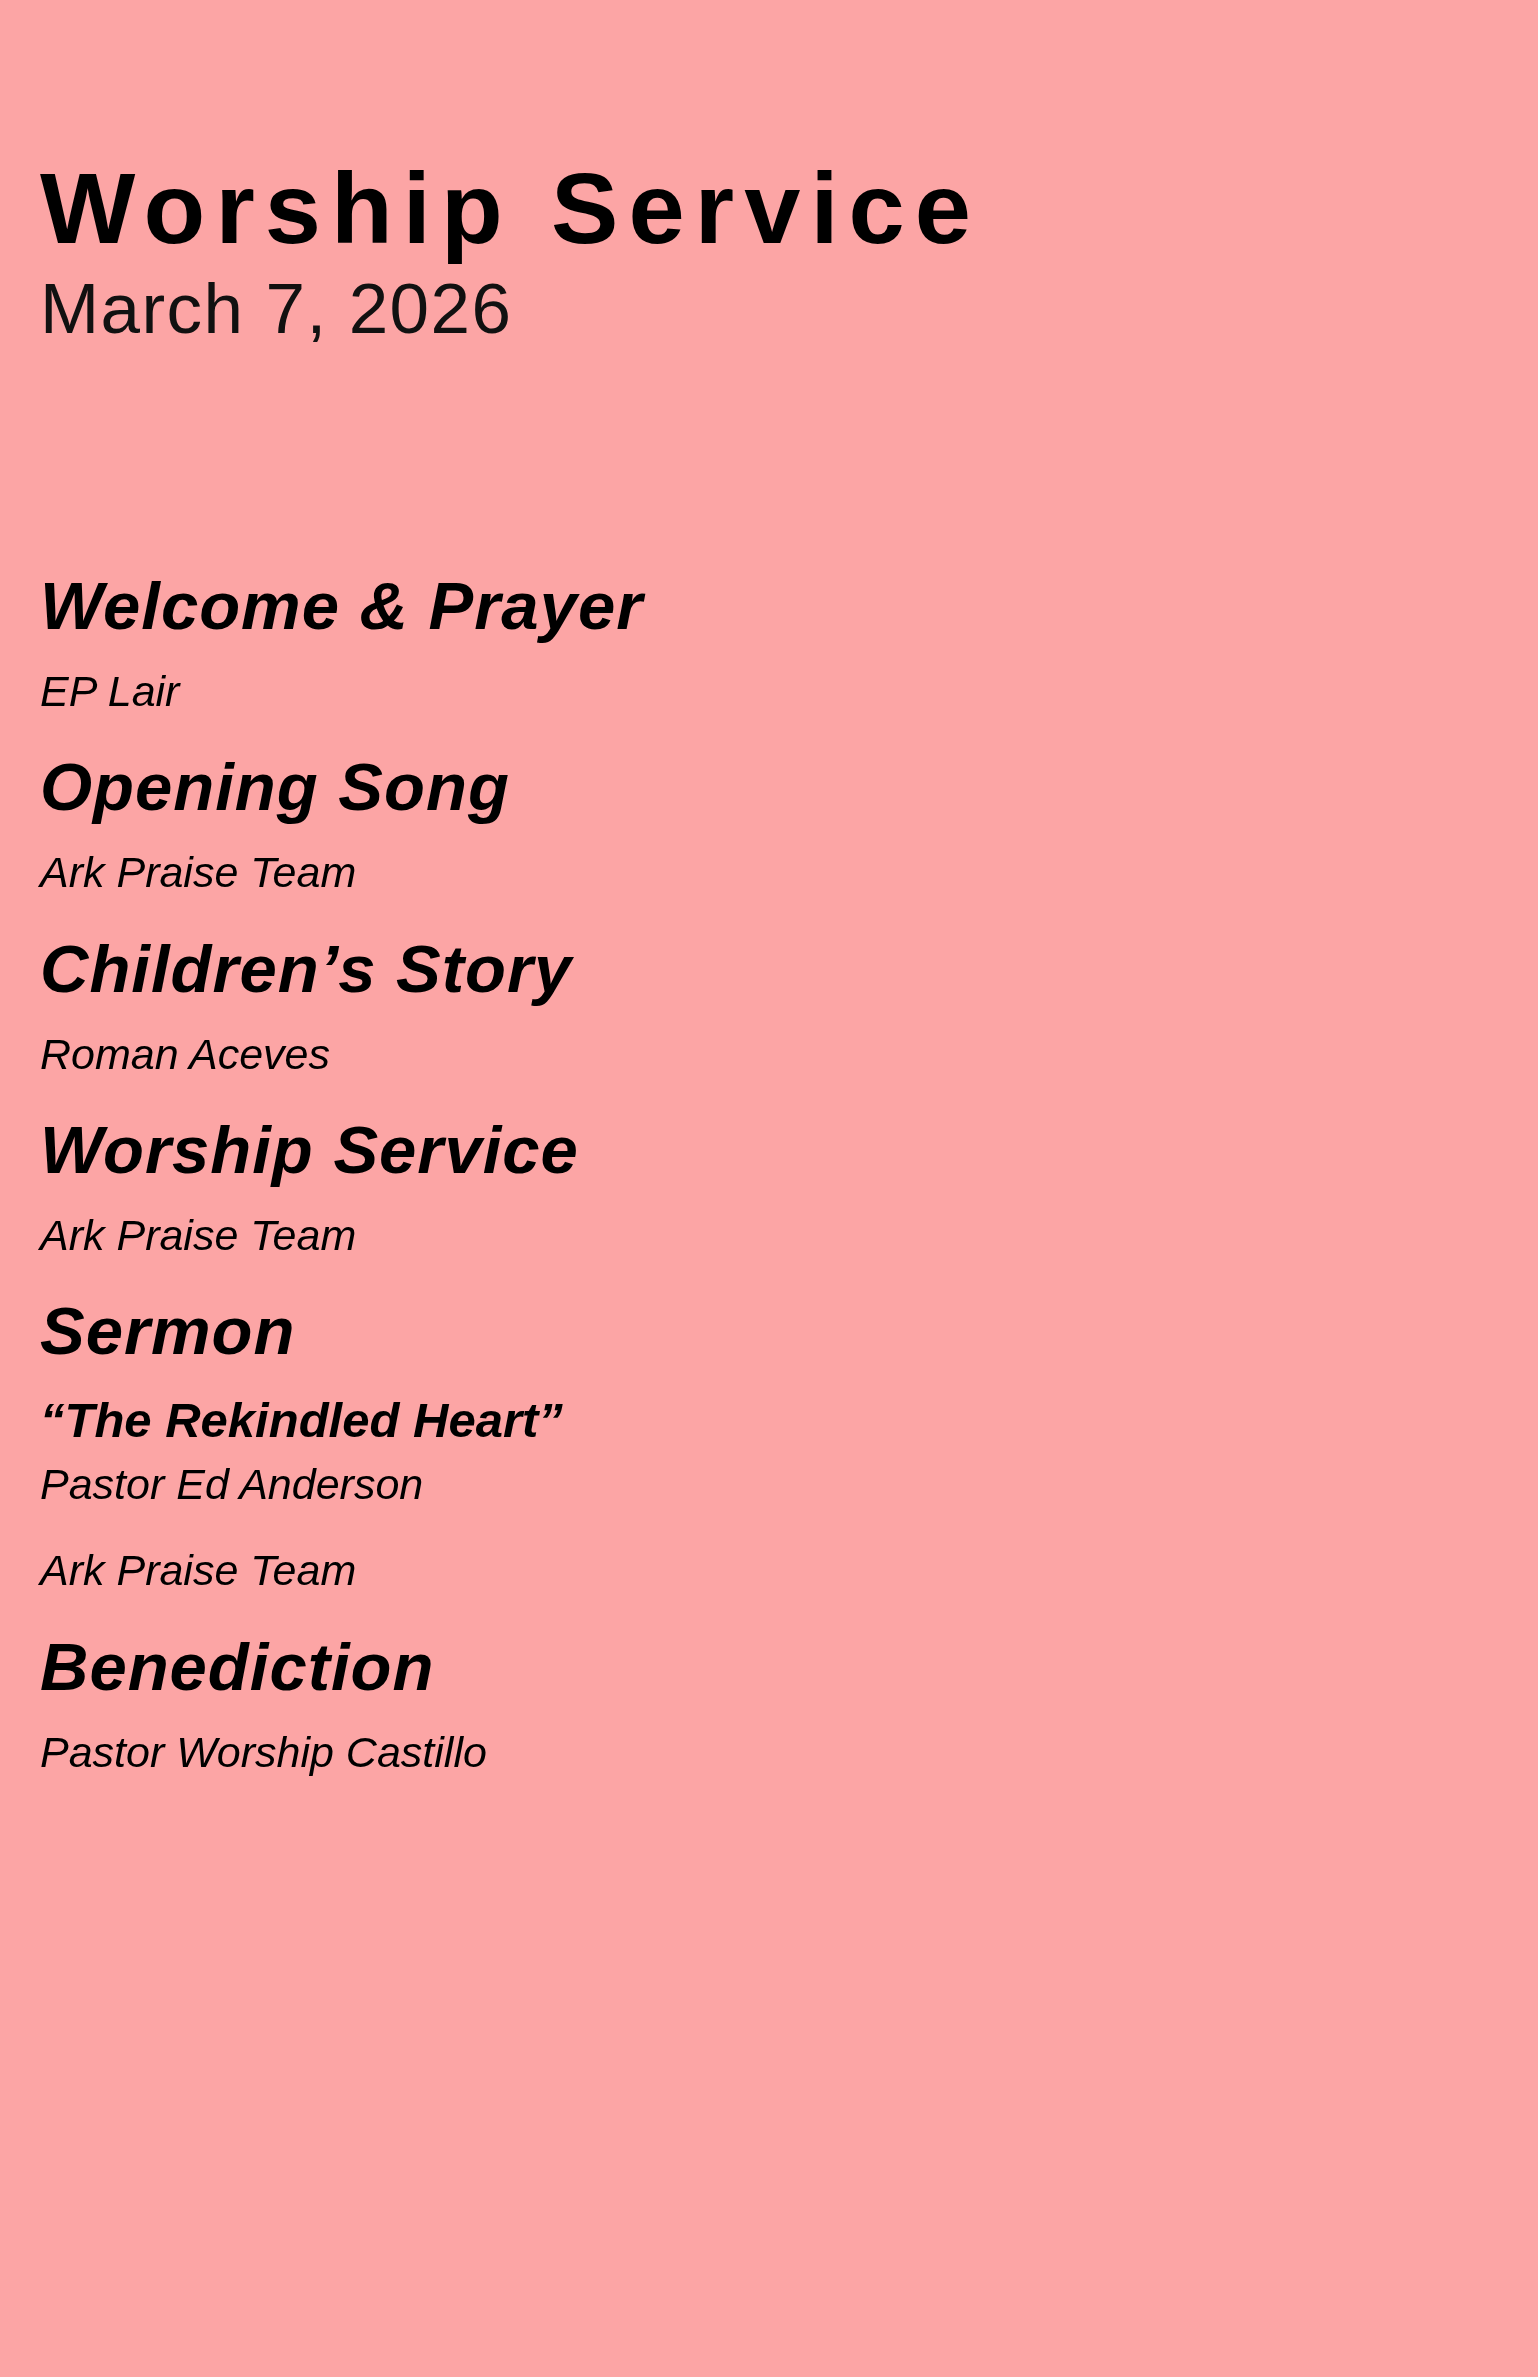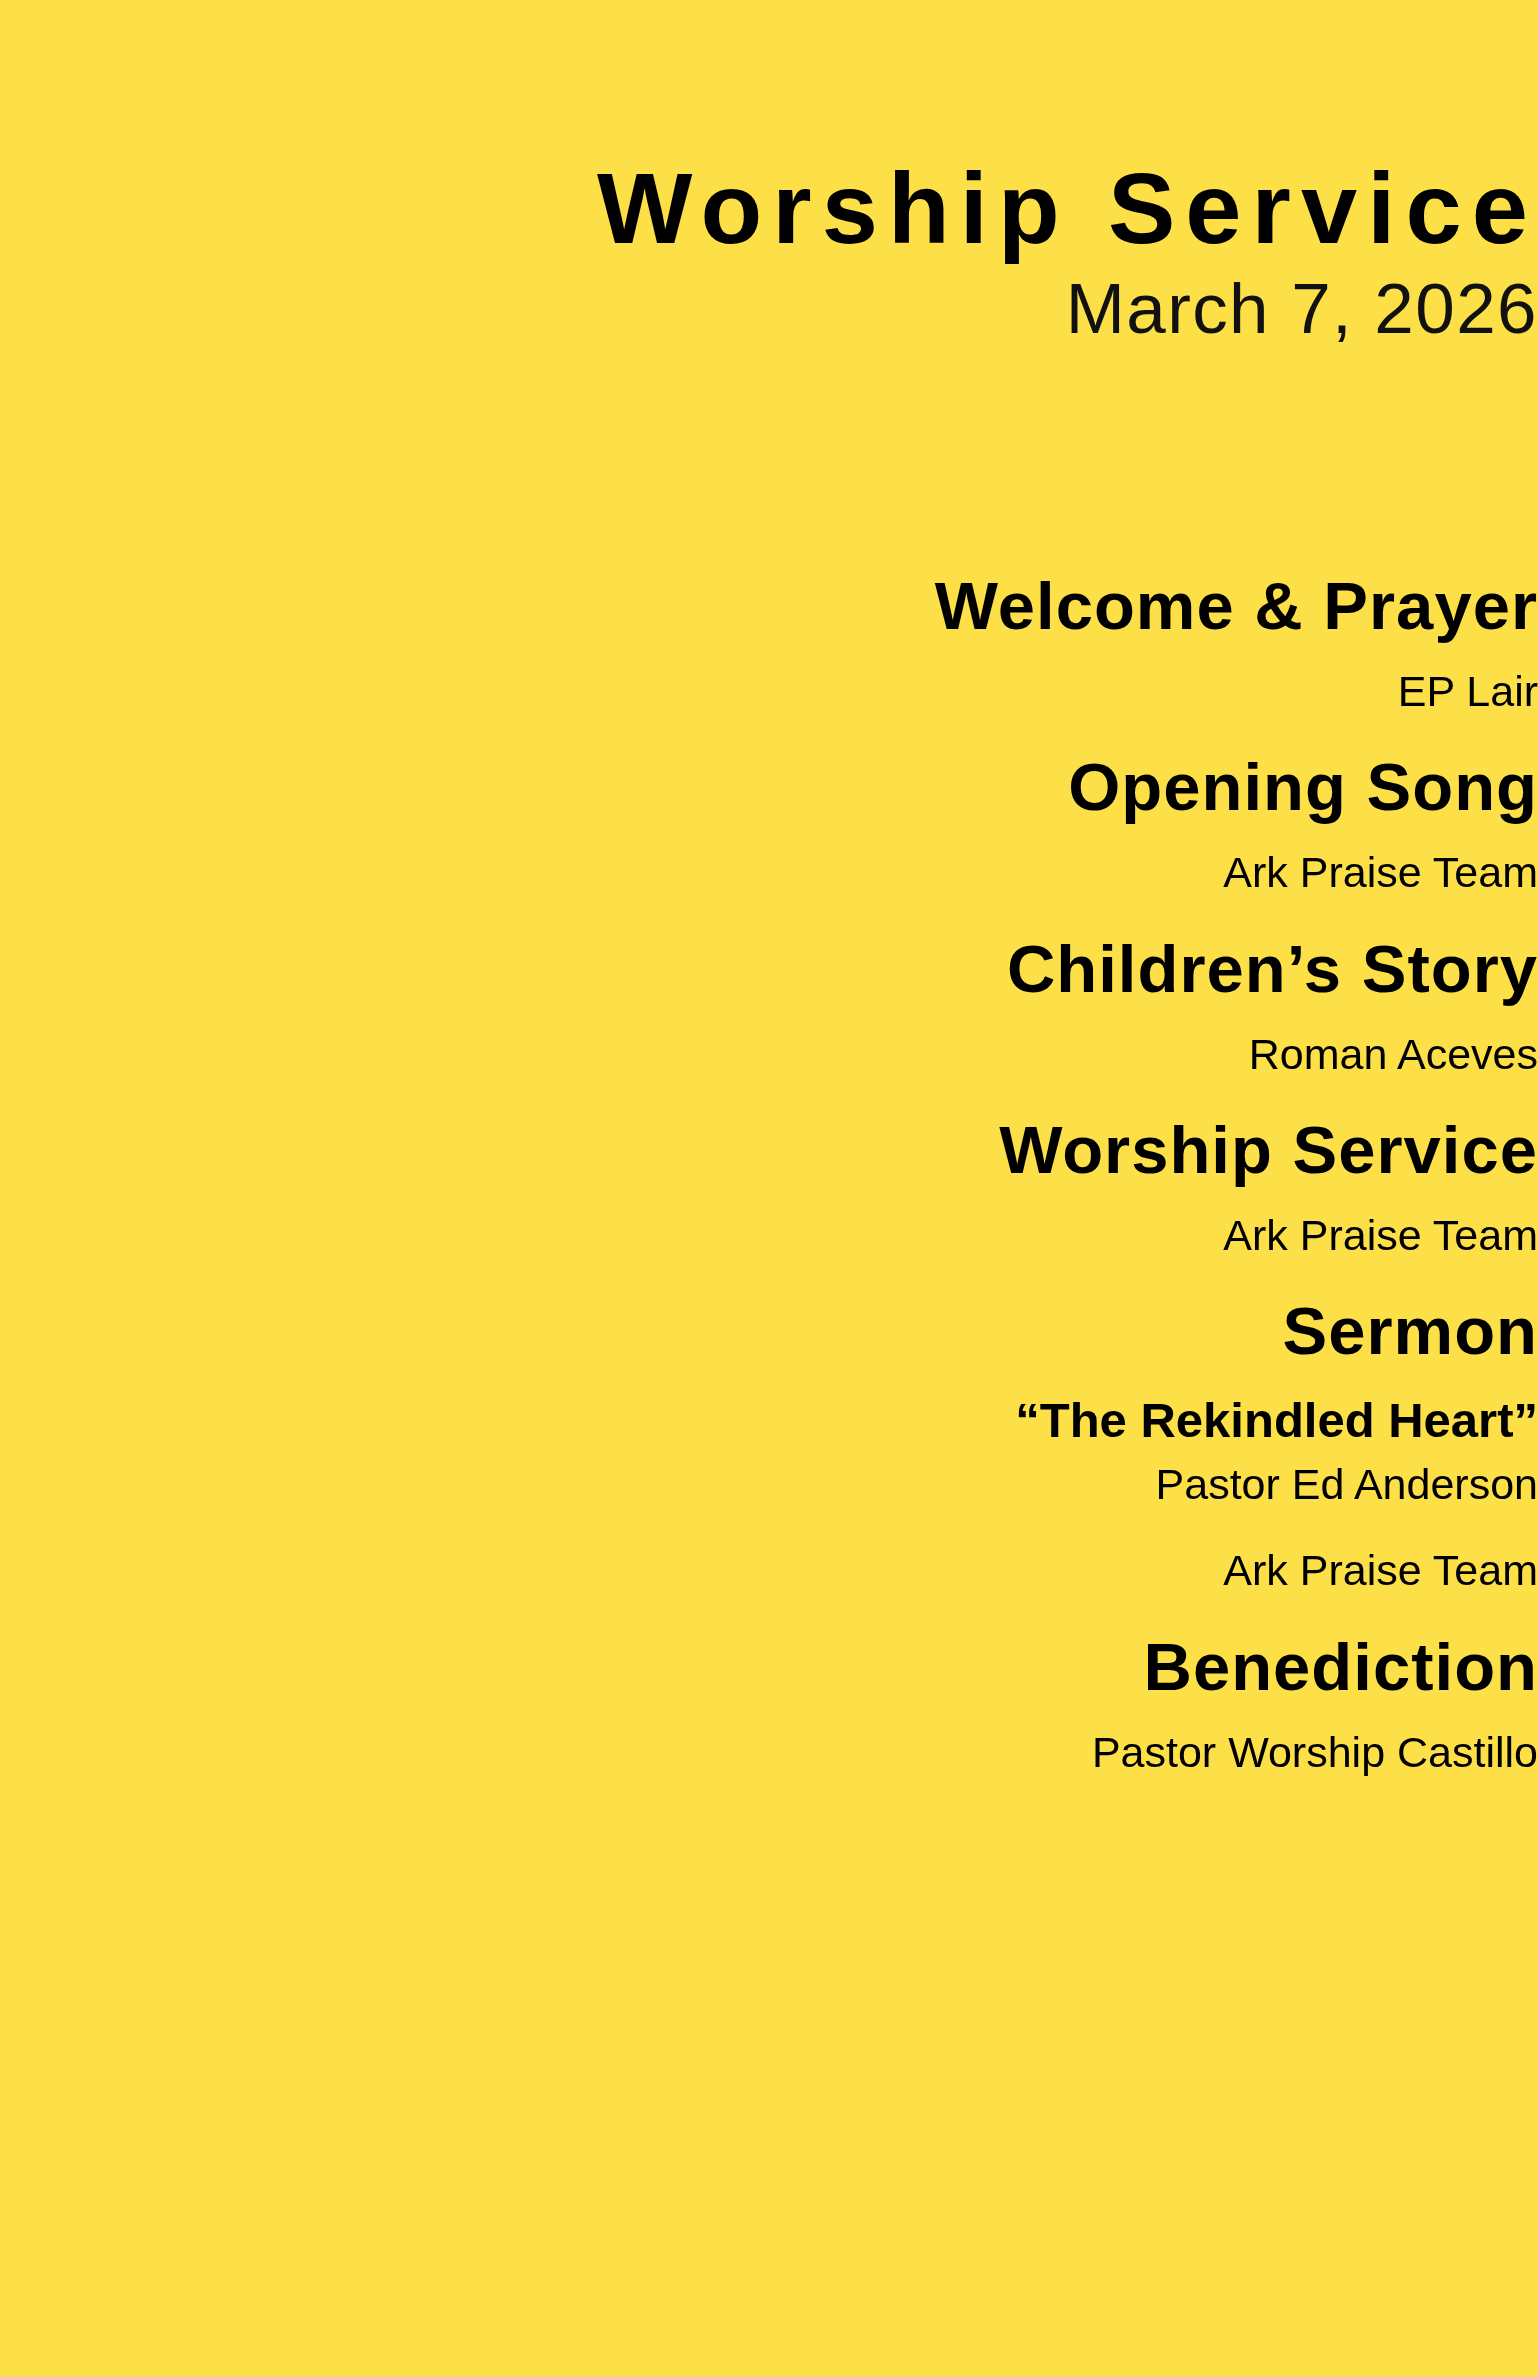--- a/index.html
+++ b/index.html
@@ -2,24 +2,24 @@
 <html style="font-size:15px"><head>
 <meta charset="utf-8">
 <style>
   * { margin: 0; padding: 0; box-sizing: border-box; }
   html, body { background: #ffffff; }
   .page {
     position: relative;
     width: 1538px;
     height: 2377px;
     margin: 0 auto;
-    background: #fde047;
+    background: #fca5a5;
     color: #000000;
     font-family: "Liberation Sans", sans-serif;
-    text-align: right;
+    text-align: left;
     overflow: hidden;
     padding-top: 158px;
     padding-left: 40px;
   }
   .page-title {
     font-size: 101px;
     font-weight: 700;
     letter-spacing: 0.10em;
     line-height: 1;
     color: #000000;
@@ -30,20 +30,21 @@
     letter-spacing: 0.02em;
     line-height: 1.15;
     margin-top: 9px;
     color: #111111;
   }
   .program-list {
     margin-top: 222px;
   }
   .program-item {
     margin-bottom: 37px;
+    font-style: italic;
   }
   .item-heading {
     font-size: 67px;
     font-weight: 700;
     letter-spacing: 0.015em;
     line-height: 1;
     margin-bottom: 28px;
     color: #000000;
   }
   .item-subtitle {

